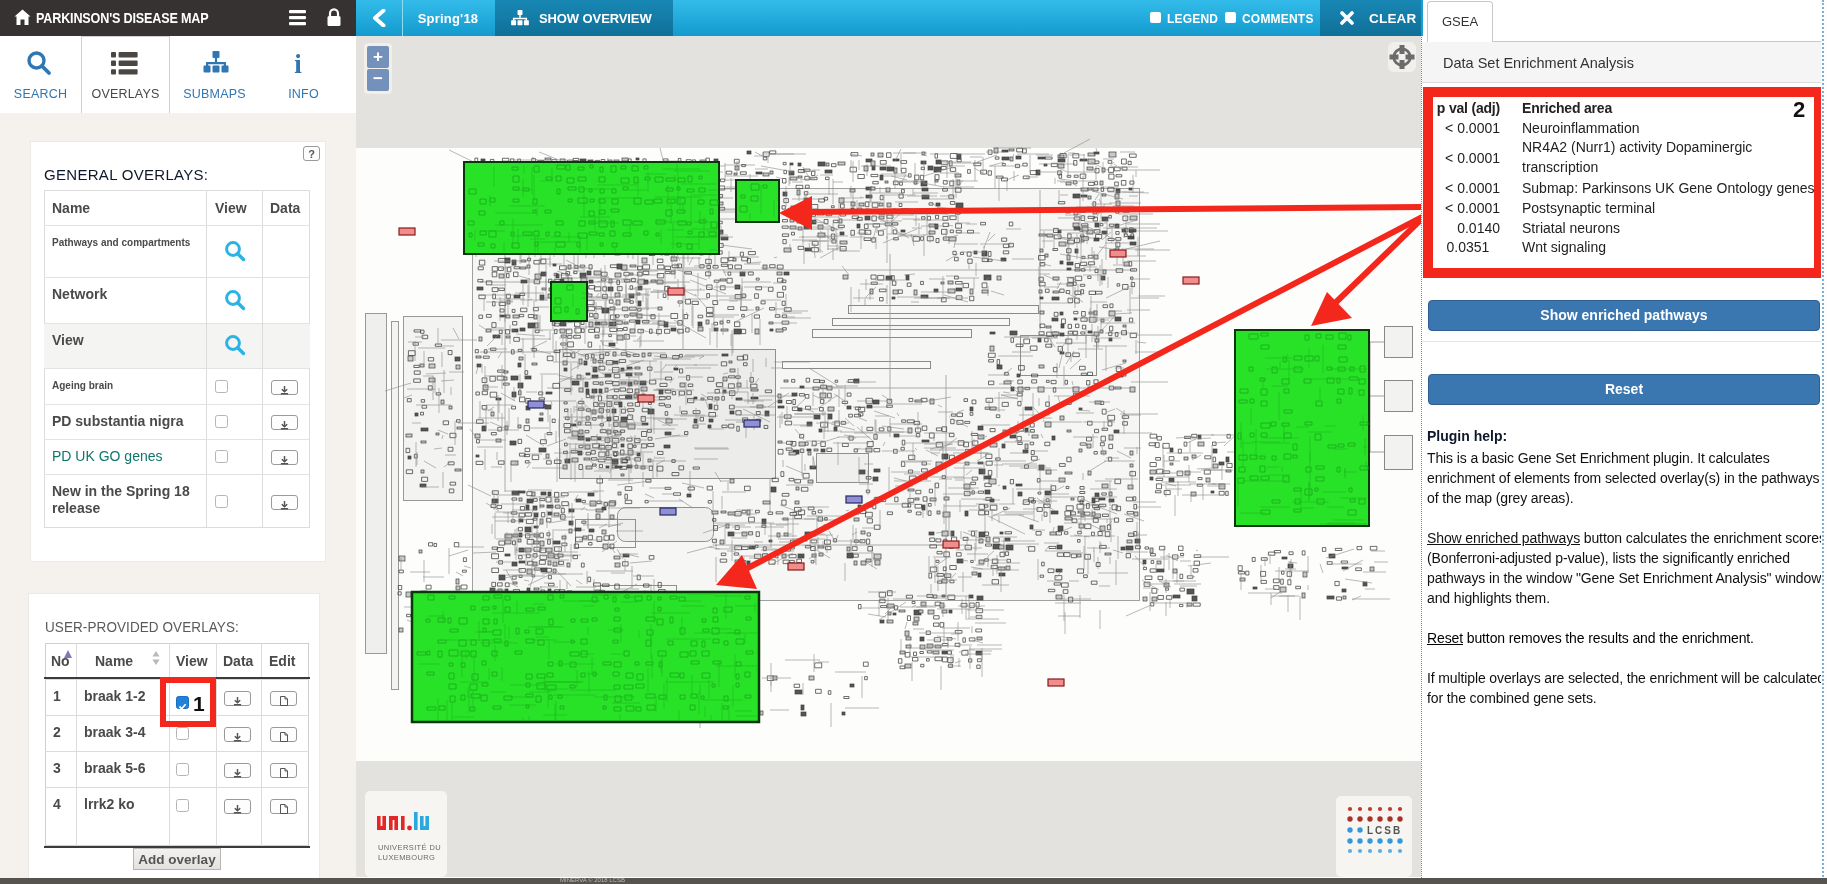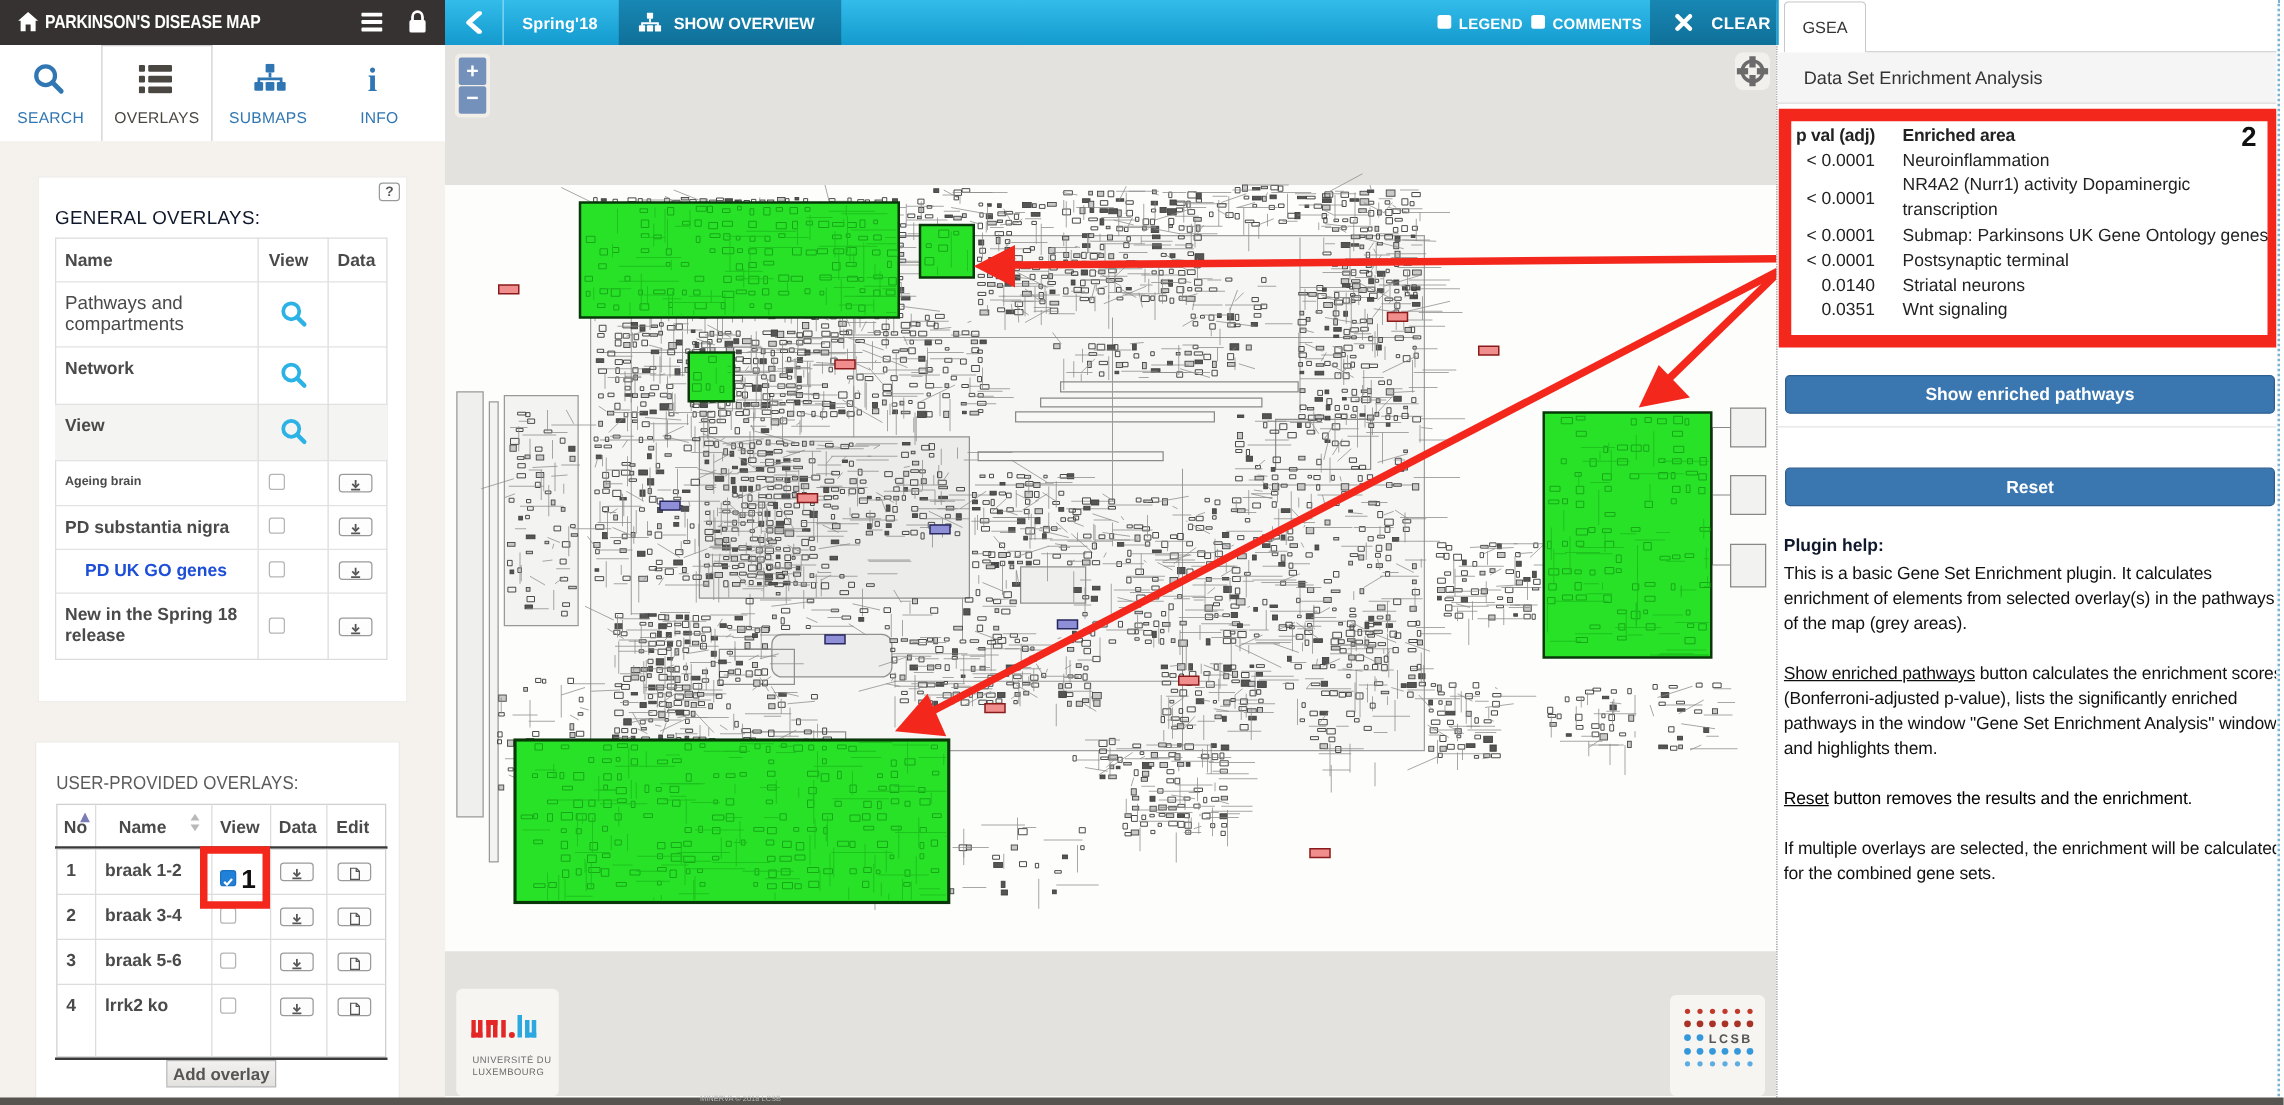--- a/index.html
+++ b/index.html
@@ -79,21 +79,21 @@
 <div class="abs" style="left:206px;top:190px;width:1px;height:338px;background:#dcdcdc"></div>
 <div class="abs" style="left:262px;top:190px;width:1px;height:338px;background:#dcdcdc"></div>
 
 <div class="abs" style="left:52px;top:200px;font-size:14px;font-weight:bold;color:#4a4a4a">Name</div>
 
 <div class="abs" style="left:215px;top:200px;font-size:14px;font-weight:bold;color:#4a4a4a">View</div>
 
 <div class="abs" style="left:270px;top:200px;font-size:14px;font-weight:bold;color:#4a4a4a">Data</div>
 
 <div class="abs" style="left:44px;top:225px;width:266px;height:1px;background:#e2e2e2"></div>
-<div class="abs" style="left:52px;top:234px;width:150px;font-size:15px;font-weight:normal;color:#4a4a4a;line-height:17px">Pathways and compartments</div>
+<div class="abs" style="left:52px;top:234px;width:150px;font-size:10px;font-weight:bold;color:#4a4a4a;line-height:17px">Pathways and compartments</div>
 <div class="abs" style="left:224px;top:240px"><svg width="22" height="22" viewBox="0 0 22 22">
       <circle cx="9" cy="9" r="6.4" fill="none" stroke="#2cb2e5" stroke-width="3"></circle>
       <line x1="13.7" y1="13.7" x2="19.5" y2="19.5" stroke="#2cb2e5" stroke-width="3.4" stroke-linecap="round"></line>
     </svg></div>
 
 <div class="abs" style="left:44px;top:277px;width:266px;height:1px;background:#e2e2e2"></div>
 <div class="abs" style="left:52px;top:286px;width:150px;font-size:14px;font-weight:bold;color:#4a4a4a;line-height:17px">Network</div>
 <div class="abs" style="left:224px;top:289px"><svg width="22" height="22" viewBox="0 0 22 22">
       <circle cx="9" cy="9" r="6.4" fill="none" stroke="#2cb2e5" stroke-width="3"></circle>
       <line x1="13.7" y1="13.7" x2="19.5" y2="19.5" stroke="#2cb2e5" stroke-width="3.4" stroke-linecap="round"></line>
@@ -115,21 +115,21 @@
       </svg></span></div>
 
 <div class="abs" style="left:44px;top:404px;width:266px;height:1px;background:#e2e2e2"></div>
 <div class="abs" style="left:52px;top:413px;width:150px;font-size:14px;font-weight:bold;color:#4a4a4a;line-height:17px">PD substantia nigra</div>
 <div class="abs" style="left:215px;top:414px"><span style="display:inline-block;width:13px;height:13px;border:1px solid #b5b5b5;border-radius:2.5px;background:#fff"></span></div>
 <div class="abs" style="left:271px;top:413px"><span style="display:inline-block;width:27px;height:15px;border:1px solid #9a9a9a;border-radius:3px;background:#fdfdfd;text-align:center;vertical-align:middle"><svg width="9" height="9" viewBox="0 0 10 10" style="margin-top:2px">
         <path d="M5 0 V5 M2 3.5 L5 6.5 L8 3.5 M1 8.6 H9" stroke="#555" stroke-width="1.6" fill="none"></path>
       </svg></span></div>
 
 <div class="abs" style="left:44px;top:439px;width:266px;height:1px;background:#e2e2e2"></div>
-<div class="abs" style="left:68px;top:448px;width:150px;font-size:14px;font-weight:bold;color:#1d4ed8;line-height:17px">PD UK GO genes</div>
+<div class="abs" style="left:52px;top:448px;width:150px;font-size:14px;font-weight:normal;color:#0f766e;line-height:17px">PD UK GO genes</div>
 <div class="abs" style="left:215px;top:449px"><span style="display:inline-block;width:13px;height:13px;border:1px solid #b5b5b5;border-radius:2.5px;background:#fff"></span></div>
 <div class="abs" style="left:271px;top:448px"><span style="display:inline-block;width:27px;height:15px;border:1px solid #9a9a9a;border-radius:3px;background:#fdfdfd;text-align:center;vertical-align:middle"><svg width="9" height="9" viewBox="0 0 10 10" style="margin-top:2px">
         <path d="M5 0 V5 M2 3.5 L5 6.5 L8 3.5 M1 8.6 H9" stroke="#555" stroke-width="1.6" fill="none"></path>
       </svg></span></div>
 
 <div class="abs" style="left:44px;top:474px;width:266px;height:1px;background:#e2e2e2"></div>
 <div class="abs" style="left:52px;top:483px;width:150px;font-size:14px;font-weight:bold;color:#4a4a4a;line-height:17px">New in the Spring 18 release</div>
 <div class="abs" style="left:215px;top:494px"><span style="display:inline-block;width:13px;height:13px;border:1px solid #b5b5b5;border-radius:2.5px;background:#fff"></span></div>
 <div class="abs" style="left:271px;top:493px"><span style="display:inline-block;width:27px;height:15px;border:1px solid #9a9a9a;border-radius:3px;background:#fdfdfd;text-align:center;vertical-align:middle"><svg width="9" height="9" viewBox="0 0 10 10" style="margin-top:2px">
         <path d="M5 0 V5 M2 3.5 L5 6.5 L8 3.5 M1 8.6 H9" stroke="#555" stroke-width="1.6" fill="none"></path>
@@ -1647,21 +1647,21 @@
 <div class="abs" style="left:1522px;top:180px;font-size:14px;color:#222;white-space:nowrap">Submap: Parkinsons UK Gene Ontology genes</div>
 
 <div class="abs" style="left:1436px;top:200px;width:64px;text-align:right;font-size:14px;color:#222">&lt; 0.0001</div>
 
 <div class="abs" style="left:1522px;top:200px;font-size:14px;color:#222">Postsynaptic terminal</div>
 
 <div class="abs" style="left:1436px;top:220px;width:64px;text-align:right;font-size:14px;color:#222">0.0140</div>
 
 <div class="abs" style="left:1522px;top:220px;font-size:14px;color:#222">Striatal neurons</div>
 
-<div class="abs" style="left:1436px;top:239px;width:64px;text-align:right;font-size:14px;color:#222">0.0351</div>
+<div class="abs" style="left:1436px;top:239px;width:64px;text-align:center;font-size:14px;color:#222">0.0351</div>
 
 <div class="abs" style="left:1522px;top:239px;font-size:14px;color:#222">Wnt signaling</div>
 
 <div class="abs" style="left:1428px;top:300px;width:392px;height:31px;background:#3a76b0;border:1px solid #2e5f8f;border-radius:4px;text-align:center;font-size:14px;font-weight:bold;color:#fff;line-height:29px">Show enriched pathways</div>
 
 <div class="abs" style="left:1422px;top:341px;width:405px;height:1px;background:#e4e4e4"></div>
 
 <div class="abs" style="left:1428px;top:374px;width:392px;height:31px;background:#3a76b0;border:1px solid #2e5f8f;border-radius:4px;text-align:center;font-size:14px;font-weight:bold;color:#fff;line-height:29px">Reset</div>
 
 <div class="abs" style="left:1427px;top:428px;font-size:14px;font-weight:bold;color:#0f172a">Plugin help:</div>

